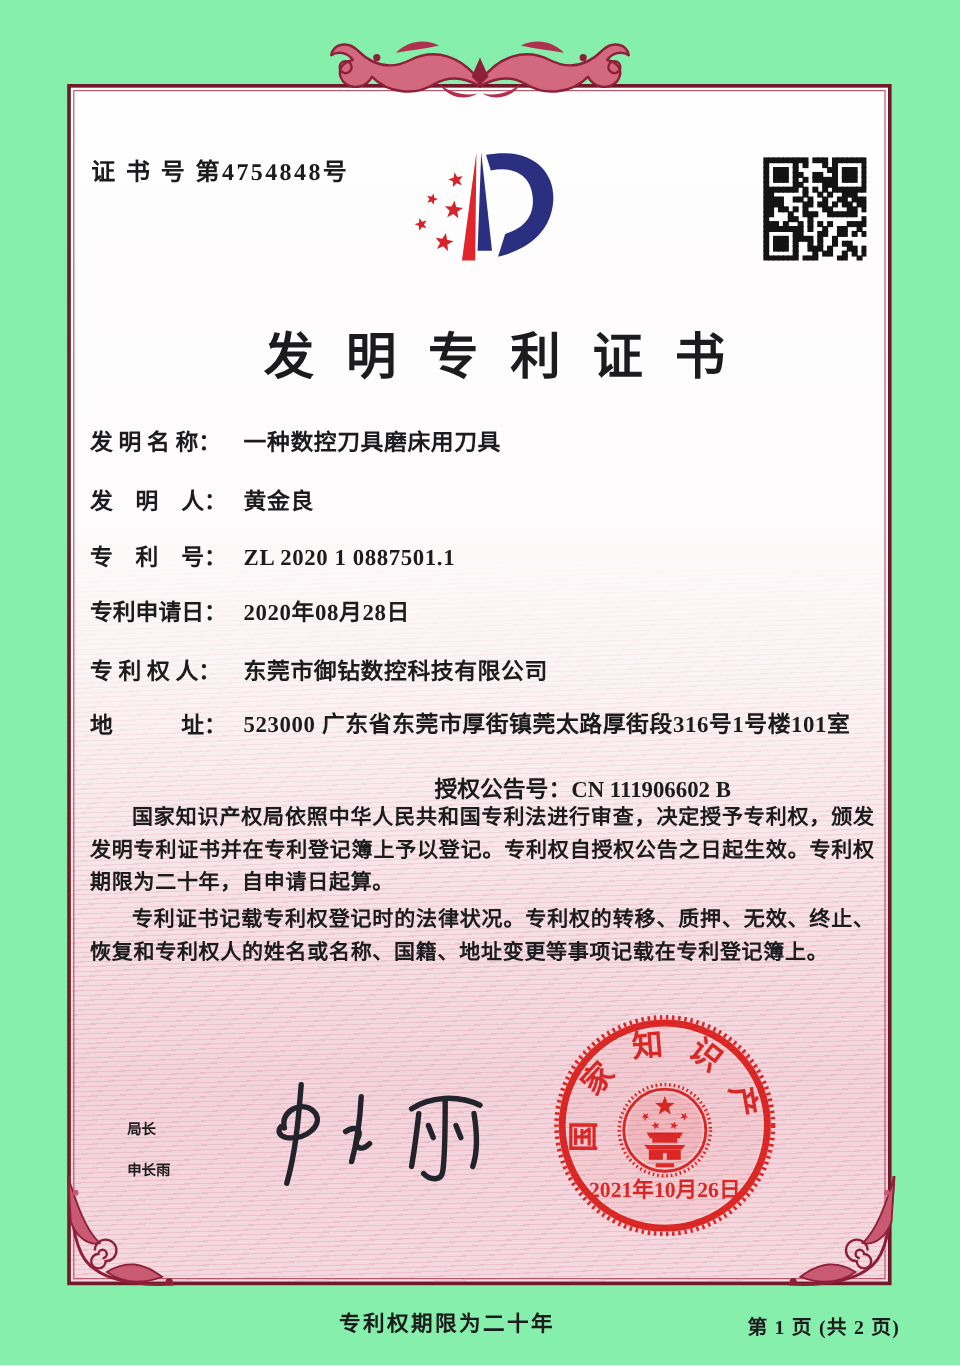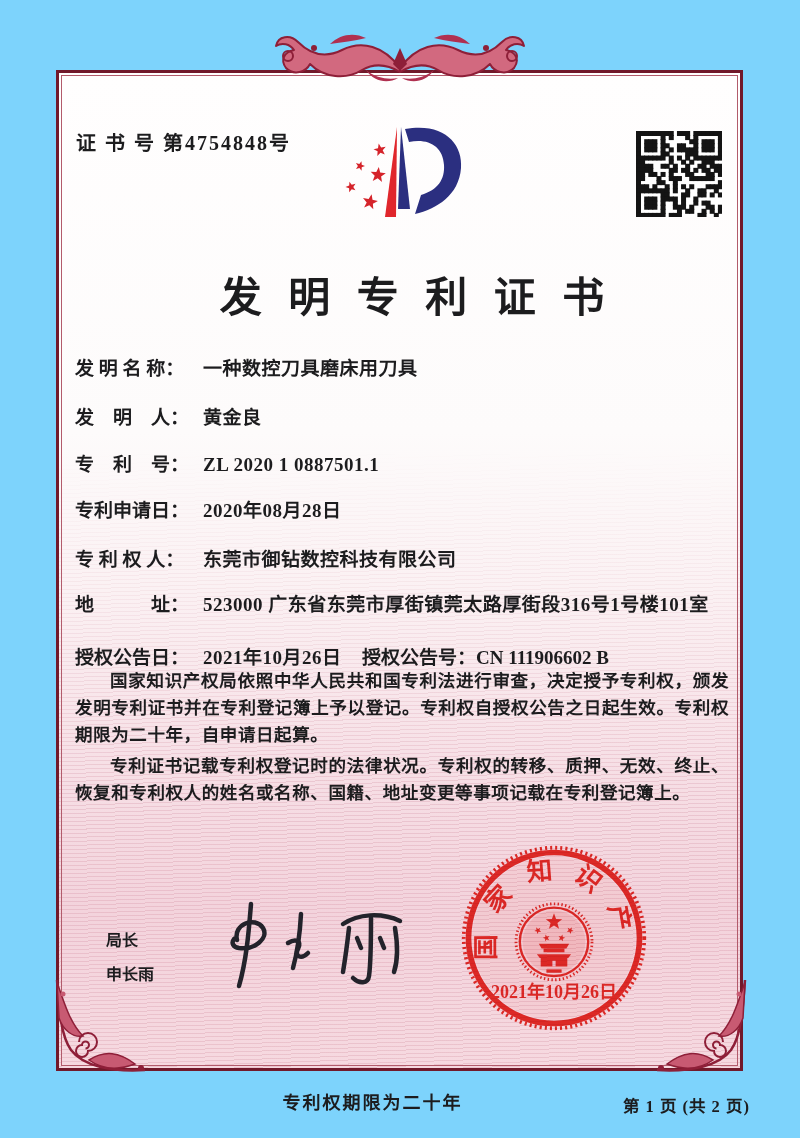--- a/index.html
+++ b/index.html
@@ -1,16 +1,16 @@
 <!DOCTYPE html>
 <html lang="zh-CN"><head>
 <meta charset="utf-8">
 <style>
   html,body{margin:0;padding:0;background:#ffffff;}
-  .page{position:relative;width:800px;height:1138px;background:#7dd3fc;overflow:hidden;
+  .page{position:relative;width:800px;height:1138px;background:#86efac;overflow:hidden;
         font-family:"Liberation Serif","DejaVu Serif",serif;color:#1c1c1e;}
   
   .frame{position:absolute;left:56px;top:70px;width:681px;height:995px;
          border:3px solid #71192a;box-sizing:content-box;
          background:linear-gradient(180deg,#fffefe 0%,#fdfbfb 36%,#fbf1f3 52%,#f7e1e7 68%,#f3d3dc 84%,#f6d9e0 100%);}
   .frame-inner{position:absolute;inset:2px;border:1px solid #b25b6b;pointer-events:none;}
   .stripes{position:absolute;inset:0;
            background:repeating-linear-gradient(178deg,rgba(190,95,120,0.18) 0 1px,rgba(255,255,255,0) 1px 4px);
            -webkit-mask-image:linear-gradient(180deg,transparent 0 38%,#000 72%);
            mask-image:linear-gradient(180deg,transparent 0 38%,#000 72%);pointer-events:none;}
@@ -21,21 +21,21 @@
          font-size:42px;font-weight:700;letter-spacing:8px;}
   .row{position:absolute;left:75px;font-size:19px;font-weight:700;white-space:nowrap;}
   .row .lbl{display:inline-block;min-width:128px;}
   .row .val{letter-spacing:0.5px;}
   .row.wrap{white-space:normal;width:655px;}
   .row.wrap .val{display:inline-block;vertical-align:top;width:522px;line-height:32px;letter-spacing:0.5px;}
   .grant{position:absolute;left:362px;font-size:19px;font-weight:700;white-space:nowrap;}
   .paras{position:absolute;left:75px;top:668px;width:654px;}
   .paras p{margin:0 0 4px 0;font-size:17.5px;line-height:27px;text-indent:2em;
            font-weight:600;letter-spacing:0.6px;text-align:justify;}
-  .signer{position:absolute;left:106px;top:924px;font-size:16px;font-weight:600;line-height:34px;}
+  .signer{position:absolute;left:106px;top:924px;font-size:12px;font-weight:600;line-height:34px;}
   .signature{position:absolute;left:203px;top:888px;}
   .seal{position:absolute;left:459px;top:843px;mix-blend-mode:multiply;opacity:.93;}
   .page-no{position:absolute;left:0;top:1093px;width:750px;text-align:right;font-size:16.5px;font-weight:600;letter-spacing:1px;}
   .back-note{position:absolute;left:0;top:1088px;width:745px;text-align:center;font-size:18px;font-weight:600;letter-spacing:2px;}
   .orn-top{position:absolute;left:270px;top:26px;}
   .orn-bl{position:absolute;left:49px;top:980px;}
   .orn-br{position:absolute;left:653px;top:980px;}
   svg{display:block;}
 </style>
 </head>
@@ -343,23 +343,20 @@
   </div>
   <div class="row" style="top:495px">
     <span class="lbl">专利申请日：</span><span class="val">2020年08月28日</span>
   </div>
   <div class="row" style="top:544px">
     <span class="lbl">专 利 权 人：</span><span class="val">东莞市御钻数控科技有限公司</span>
   </div>
   <div class="row wrap" style="top:589px">
     <span class="lbl">地　　　址：</span><span class="val">523000 广东省东莞市厚街镇莞太路厚街段316号1号楼101室</span>
   </div>
-  <div class="row" style="top:642px">
-    <span class="lbl">授权公告日：</span><span class="val">2021年10月26日</span>
-  </div>
   <div class="grant" style="top:642px">
     <span class="lbl">授权公告号：</span><span class="val">CN 111906602 B</span>
   </div>
 
   <div class="paras">
     <p>国家知识产权局依照中华人民共和国专利法进行审查，决定授予专利权，颁发发明专利证书并在专利登记簿上予以登记。专利权自授权公告之日起生效。专利权期限为二十年，自申请日起算。</p>
     <p>专利证书记载专利权登记时的法律状况。专利权的转移、质押、无效、终止、恢复和专利权人的姓名或名称、国籍、地址变更等事项记载在专利登记簿上。</p>
   </div>
 
   <div class="signer">

